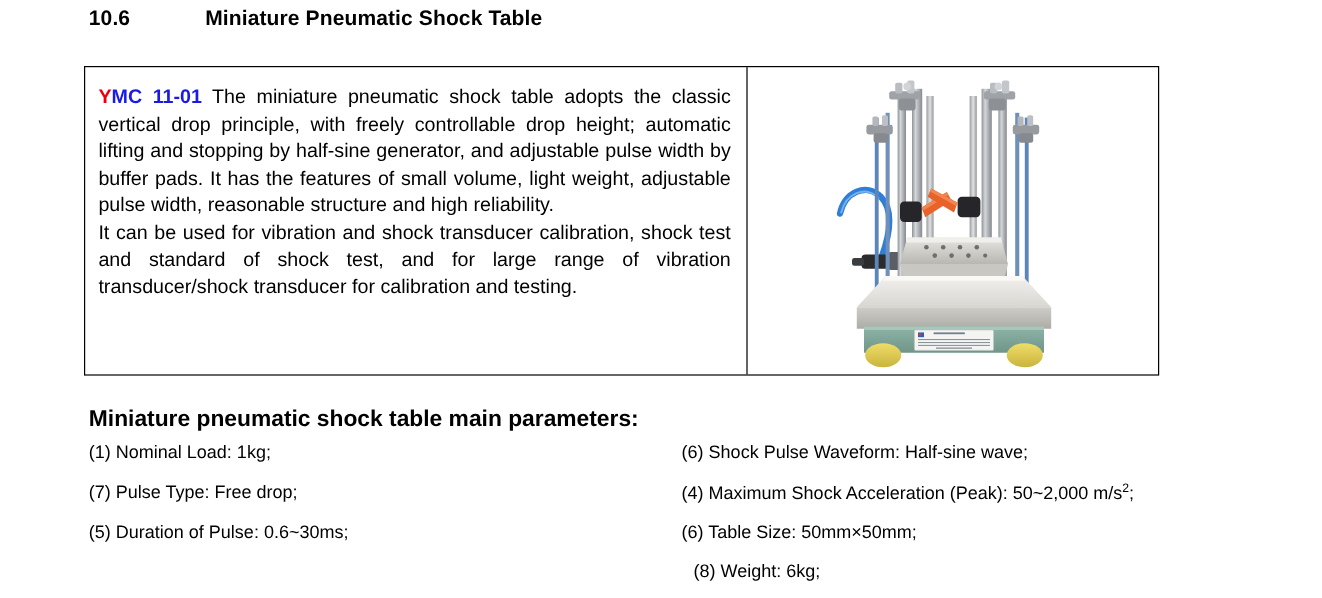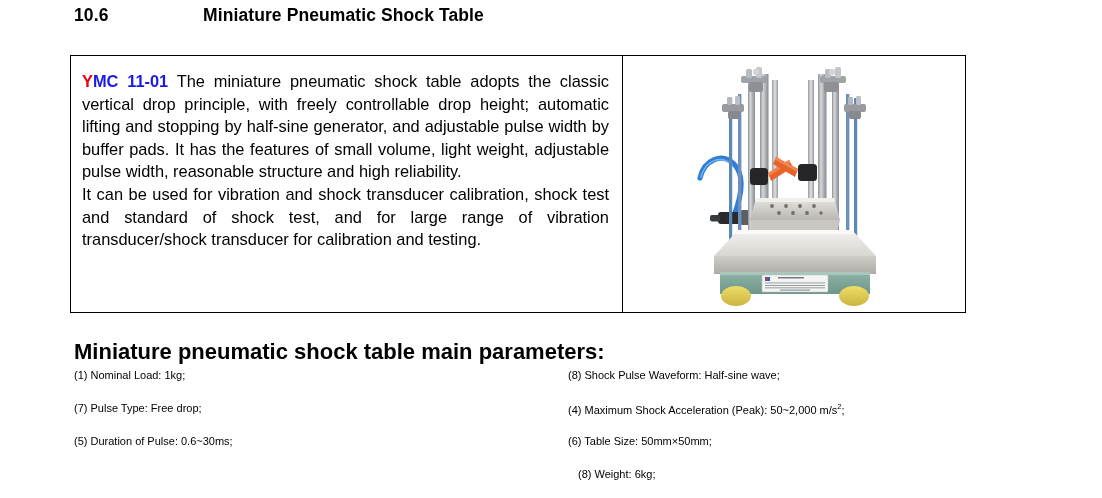--- a/index.html
+++ b/index.html
@@ -19,21 +19,20 @@
   
   .section-head {
     position: absolute;
     left: 74px;
     top: 5px;
     display: flex;
     align-items: center;
     font-weight: bold;
     font-size: 17.5px;
     letter-spacing: 0.1px;
-    gap: 32px;
   }
   .section-num { width: 74px; flex: none; }
   .section-title { white-space: nowrap; margin-left: 23px; }
 
   
   .spec-table {
     position: absolute;
     left: 70px;
     top: 55px;
     width: 896px;
@@ -76,36 +75,36 @@
     height: 248px;
   }
   .photo-wrap svg { display: block; }
 
   
   .params-head {
     position: absolute;
     left: 74px;
     top: 339px;
     font-weight: bold;
-    font-size: 22px;
+    font-size: 19px;
     text-align: right;
   }
   .params {
     position: absolute;
     left: 0;
     top: 369px;
     width: 1102px;
   }
   .param-row {
     position: relative;
     height: 33px;
   }
   .param-item {
     position: absolute;
-    font-size: 11px;
+    font-size: 15px;
     white-space: nowrap;
     top: 0;
   }
   .col-left  { left: 74px; }
   .col-right { left: 568px; }
   .col-right.indented { left: 578px; }
   .sup { font-size: 0.68em; vertical-align: super; }
 </style>
 </head>
 <body>
@@ -270,21 +269,21 @@
     </div>
   </div>
 </div>
 
 <div class="params-head">Miniature pneumatic shock table main parameters:</div>
 
 <div class="params">
 
   <div class="param-row">
     <div class="param-item col-left">(1) Nominal Load: 1kg;</div>
-    <div class="param-item col-right">(8) Shock Pulse Waveform: Half-sine wave;</div>
+    <div class="param-item col-right">(6) Shock Pulse Waveform: Half-sine wave;</div>
   </div>
 
   <div class="param-row">
     <div class="param-item col-left">(7) Pulse Type: Free drop;</div>
     <div class="param-item col-right"><span>(4) Maximum Shock Acceleration (Peak): 50~2,000 m/s</span><span class="sup">2</span><span>;</span></div>
   </div>
 
   <div class="param-row">
     <div class="param-item col-left">(5) Duration of Pulse: 0.6~30ms;</div>
     <div class="param-item col-right">(6) Table Size: 50mm×50mm;</div>

